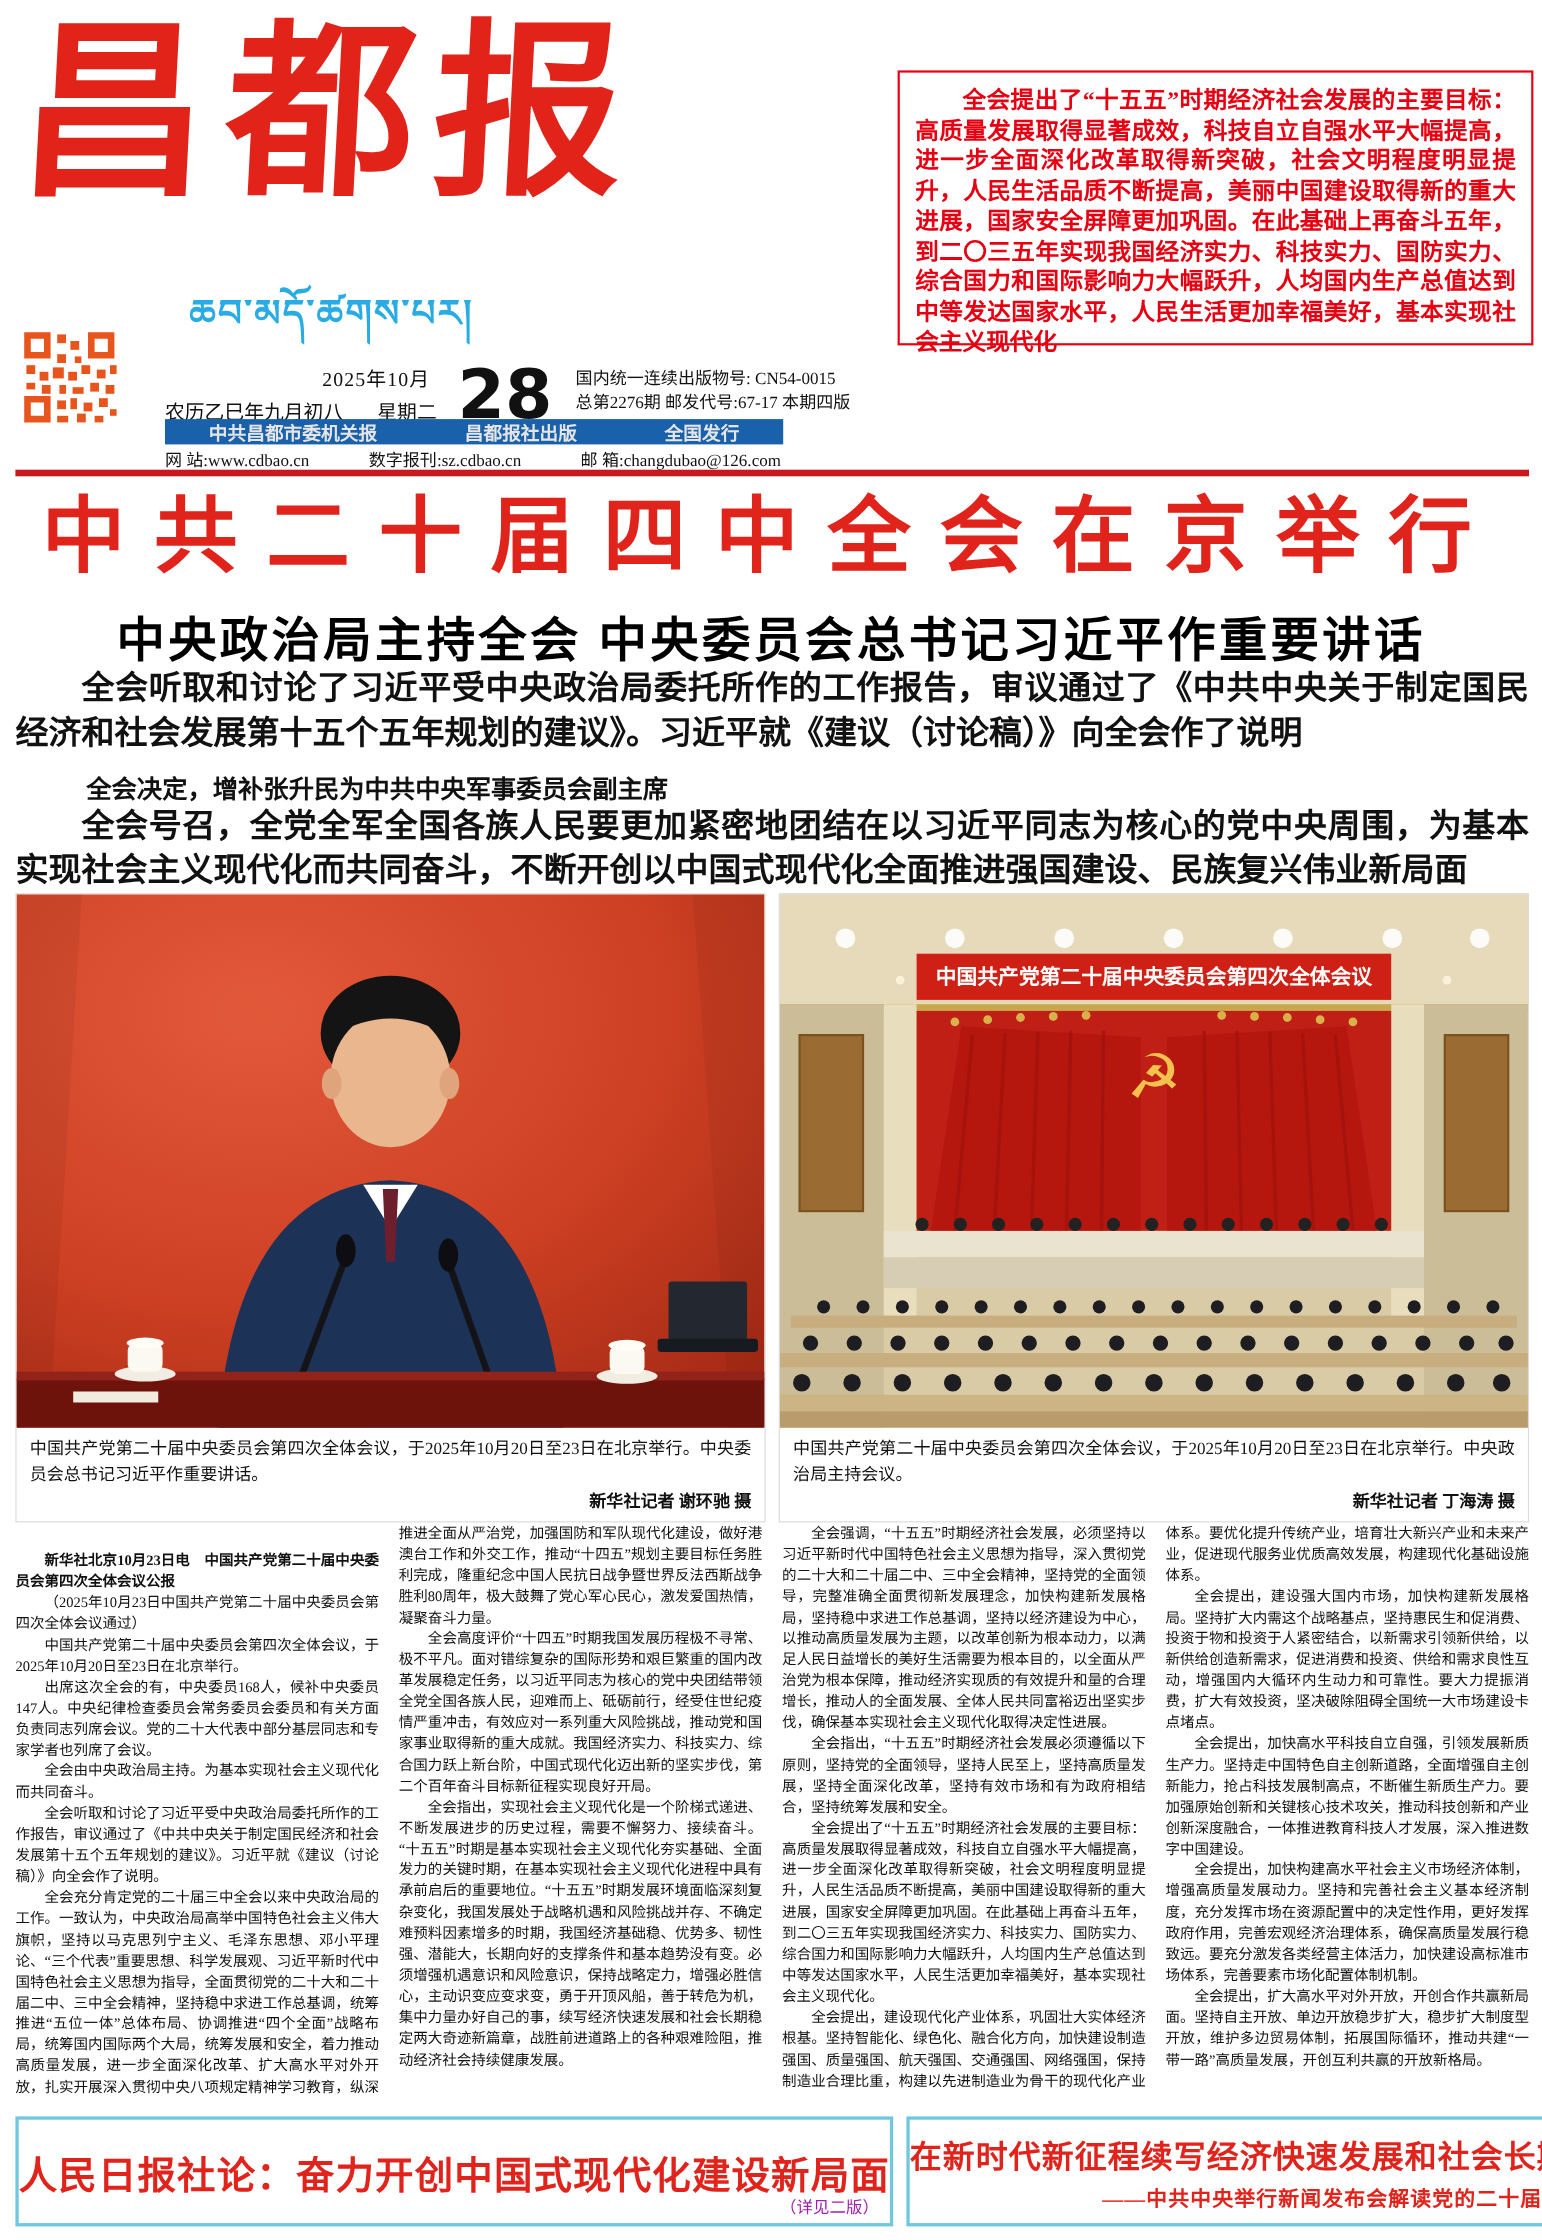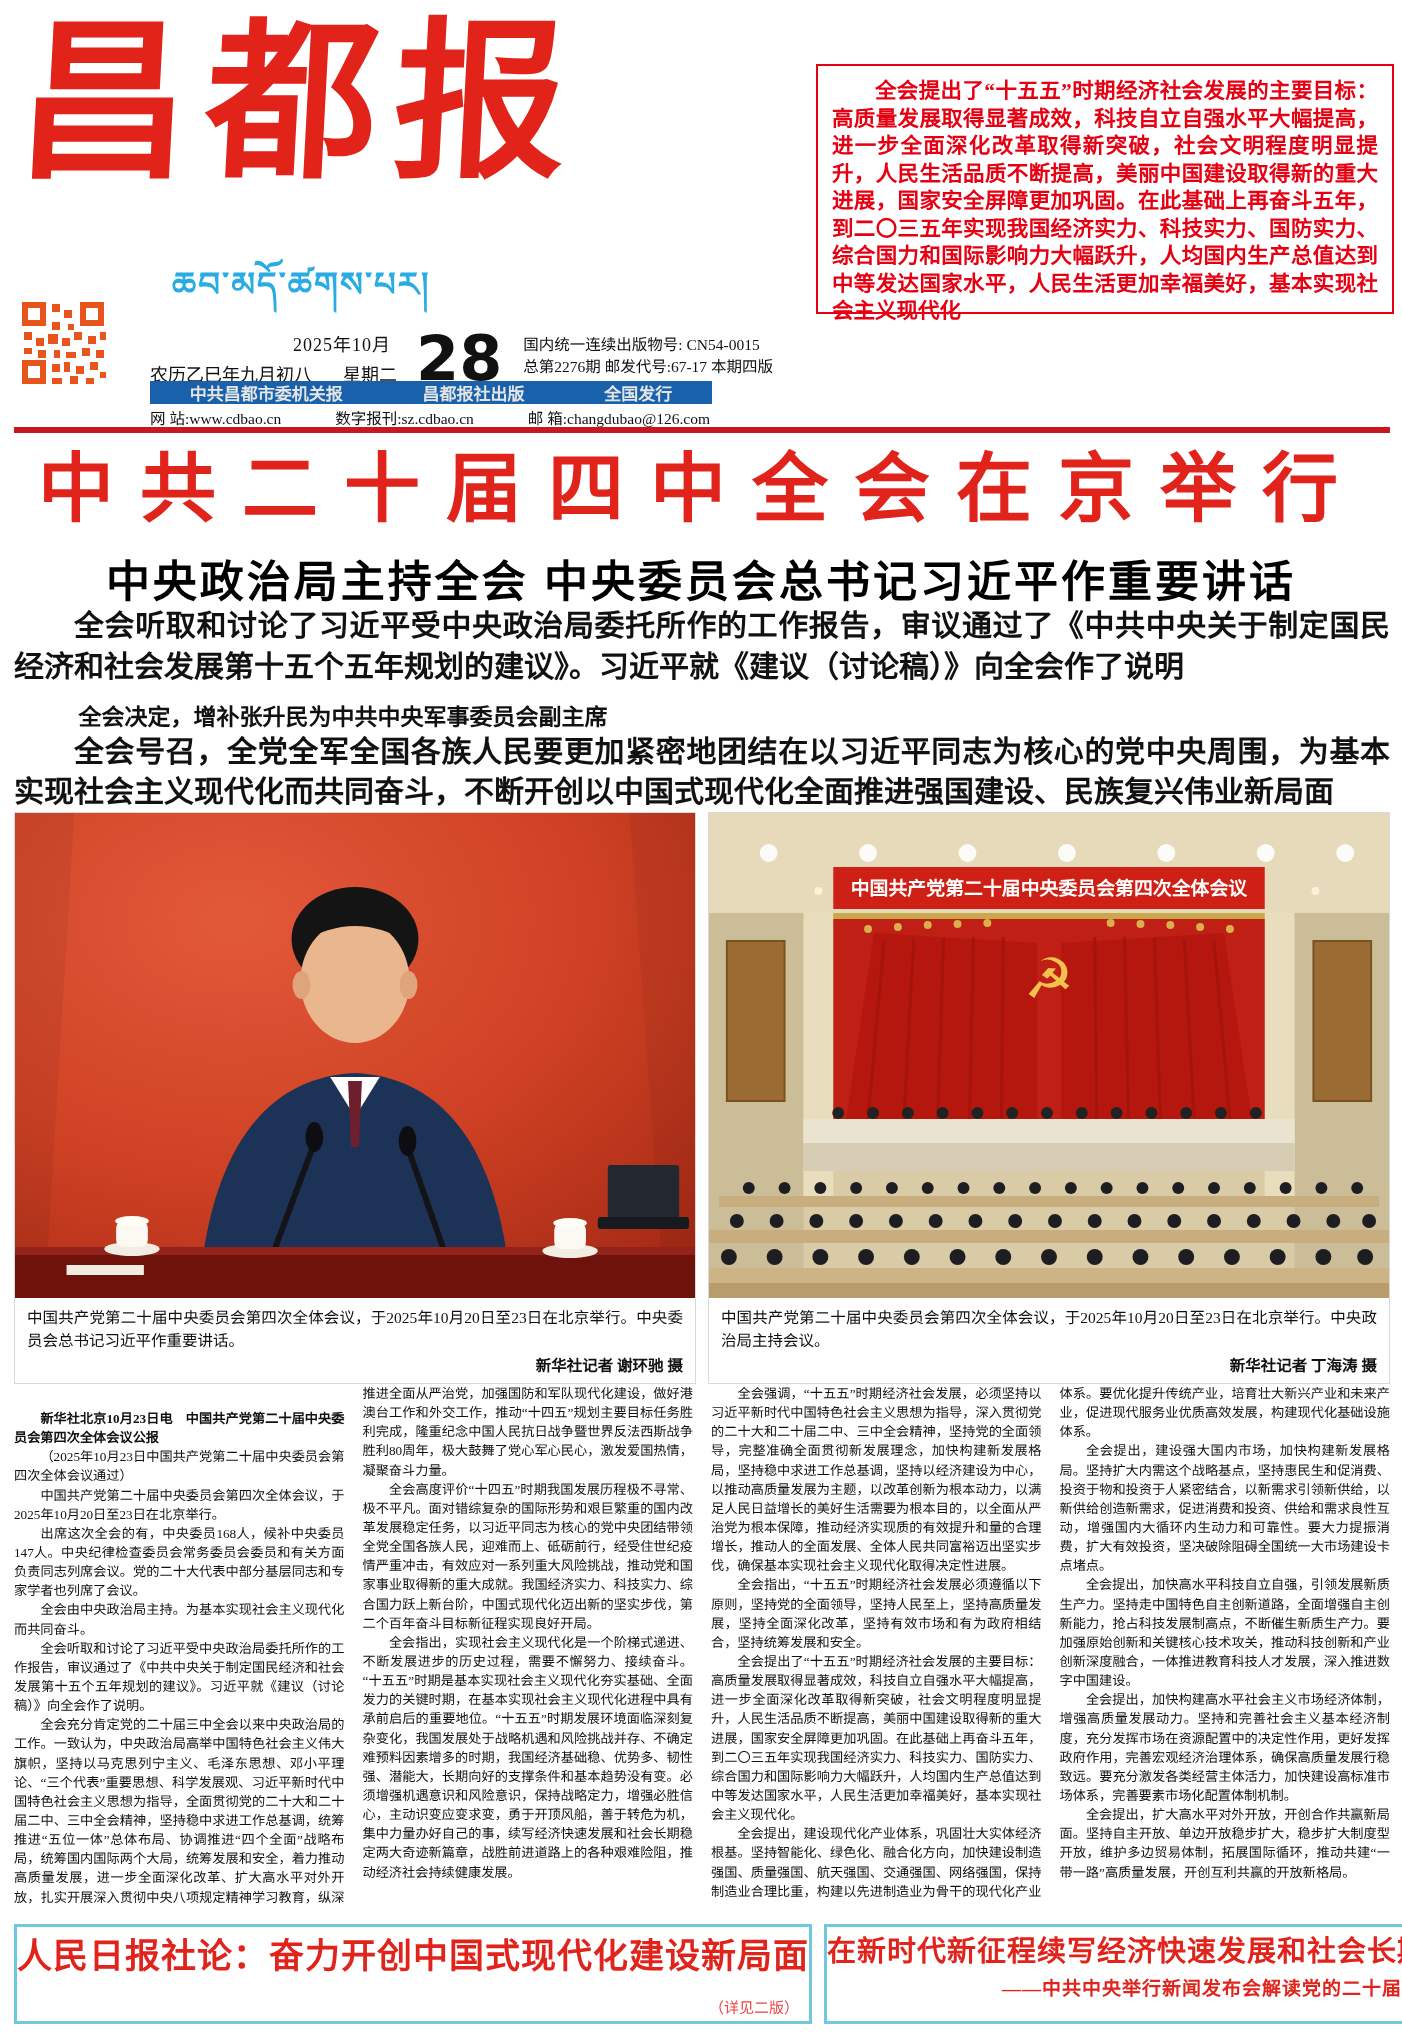--- a/index.html
+++ b/index.html
@@ -53,27 +53,27 @@
   .cap-credit{display:block;text-align:right;font-weight:bold;margin-top:1px;}
   
   .article-cols{position:absolute;left:14px;right:12px;top:1384px;height:532px;overflow:hidden;
     column-count:4;column-gap:18px;font-size:13.2px;line-height:1.45;text-align:justify;color:#111;}
   .article-cols p{margin:0;text-indent:2em;}
   .article-cols .first{font-weight:bold;margin-top:25px;}
   .dateline{font-weight:bold;}
   
   .footer-row{position:absolute;left:14px;right:12px;top:1924px;display:flex;gap:12px;height:100px;}
   .fbox{flex:1;border:3px solid #6fc8de;position:relative;display:flex;flex-direction:column;
-    align-items:center;background:#fff;}
+    align-items:center;justify-content:center;background:#fff;}
   .fbox .ftitle{color:#e0241c;font-weight:900;font-family:"Liberation Sans",sans-serif;
     letter-spacing:1px;white-space:nowrap;}
   .fbox-left .ftitle{font-size:35px;}
   .fbox-right .ftitle{font-size:29px;}
   .fsub{color:#e0241c;font-weight:bold;font-size:19px;margin-top:4px;letter-spacing:1px;}
-  .fnote{position:absolute;right:10px;bottom:4px;font-size:15px;color:#ef4444;}
+  .fnote{position:absolute;right:10px;bottom:4px;font-size:15px;color:#a21caf;}
 </style>
 </head>
 <body>
 
 <div class="page">
 
   <div class="masthead-title">昌都报</div>
   <div class="tibetan-line">ཆབ་མདོ་ཚགས་པར།</div>
 
   <svg class="qr" viewBox="0 0 90 90" aria-hidden="true">

